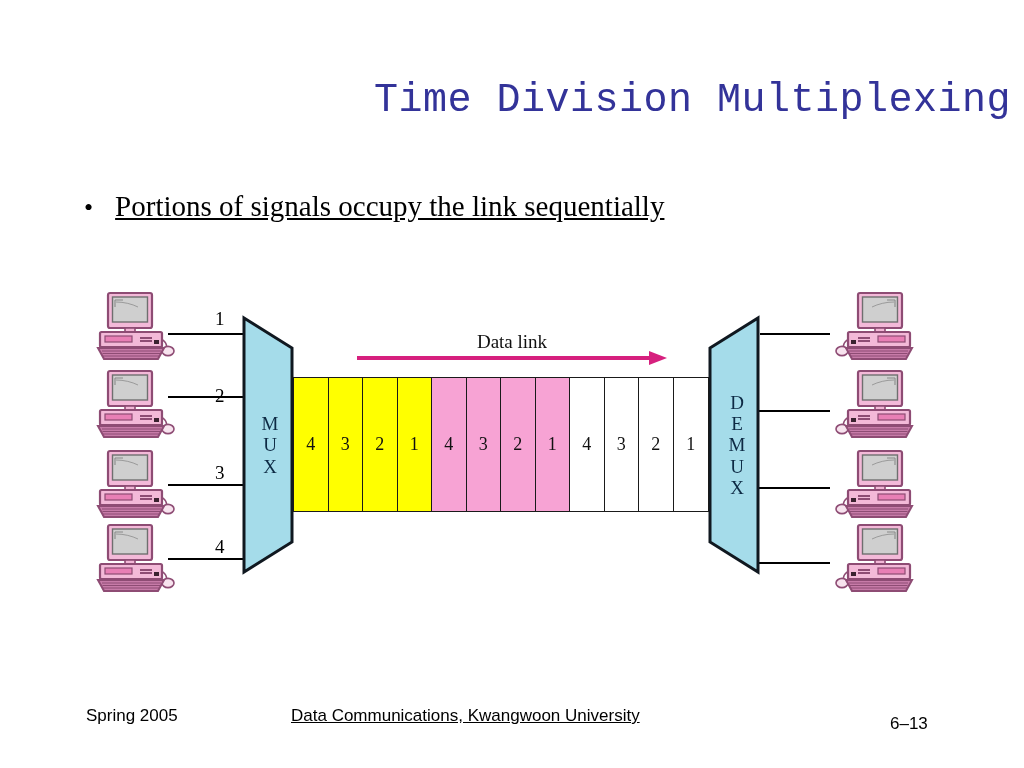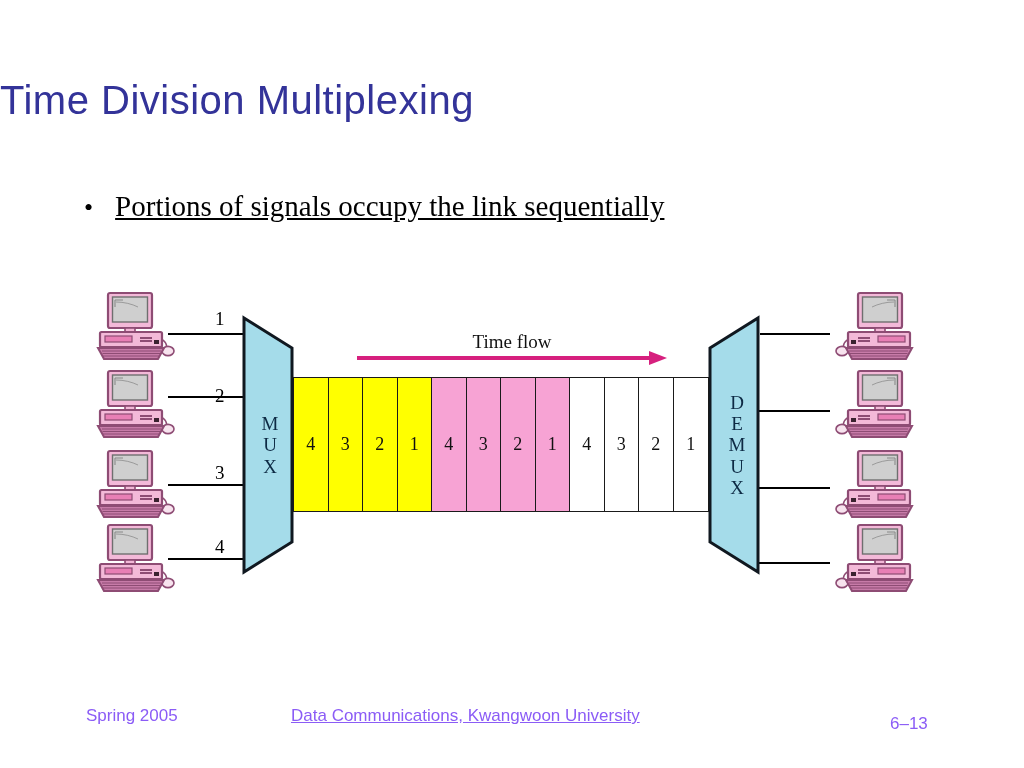--- a/index.html
+++ b/index.html
@@ -18,22 +18,22 @@
     position: absolute;
     inset: 0;
     background: #ffffff;
   }
   
   #slide-title {
     position: absolute;
     left: 0;
     top: 78px;
     width: 1011px;
-    text-align: left;
-    font-family: Liberation Sans, sans-serif;
+    text-align: right;
+    font-family: Liberation Mono, monospace;
     font-size: 40px;
     font-weight: normal;
     color: #333399;
     letter-spacing: 0.5px;
     white-space: nowrap;
   }
   
   #bullet-row {
     position: absolute;
     left: 84px;
@@ -148,21 +148,21 @@
 
   
   #footer {
     position: absolute;
     left: 0;
     top: 706px;
     width: 1024px;
     height: 24px;
     font-family: "Liberation Sans", sans-serif;
     font-size: 17px;
-    color: #8b5cf6;
+    color: #000000;
   }
   #footer-left  { position: absolute; left: 86px;  top: 0; }
   #footer-center{ position: absolute; left: 291px; top: 0; text-decoration: underline; }
   #footer-right { position: absolute; left: 890px; top: 8px; }
 </style>
 </head>
 <body>
 
 <div class="slide">
 
@@ -222,21 +222,21 @@
         <div class="frame-cell" style="background: rgb(247, 163, 212);">4</div>
         <div class="frame-cell" style="background: rgb(247, 163, 212);">3</div>
         <div class="frame-cell" style="background: rgb(247, 163, 212);">2</div>
         <div class="frame-cell" style="background: rgb(247, 163, 212);">1</div>
         <div class="frame-cell" style="background: rgb(255, 255, 255);">4</div>
         <div class="frame-cell" style="background: rgb(255, 255, 255);">3</div>
         <div class="frame-cell" style="background: rgb(255, 255, 255);">2</div>
         <div class="frame-cell" style="background: rgb(255, 255, 255);">1</div>
       </div>
 
-    <div id="data-flow-label">Time flow</div>
+    <div id="data-flow-label">Data link</div>
     <div id="data-flow-arrow">
       <svg width="310" height="16" viewBox="0 0 310 16">
         <line x1="0" y1="8" x2="292" y2="8" stroke="#D6207E" stroke-width="4"></line>
         <polygon points="292,1 310,8 292,15" fill="#D6207E"></polygon>
       </svg>
     </div>
 
     <div id="computers-layer">
         <div class="computer" style="left: 92px; top: 291px;">
   <svg width="92" height="70" viewBox="0 0 92 70">

